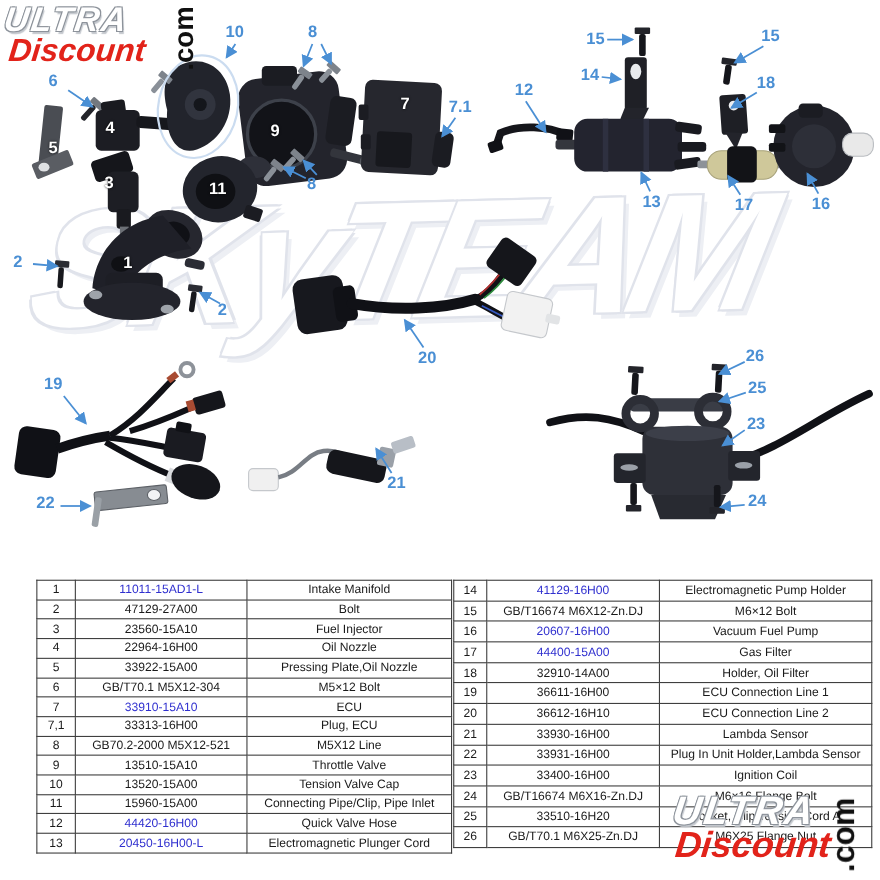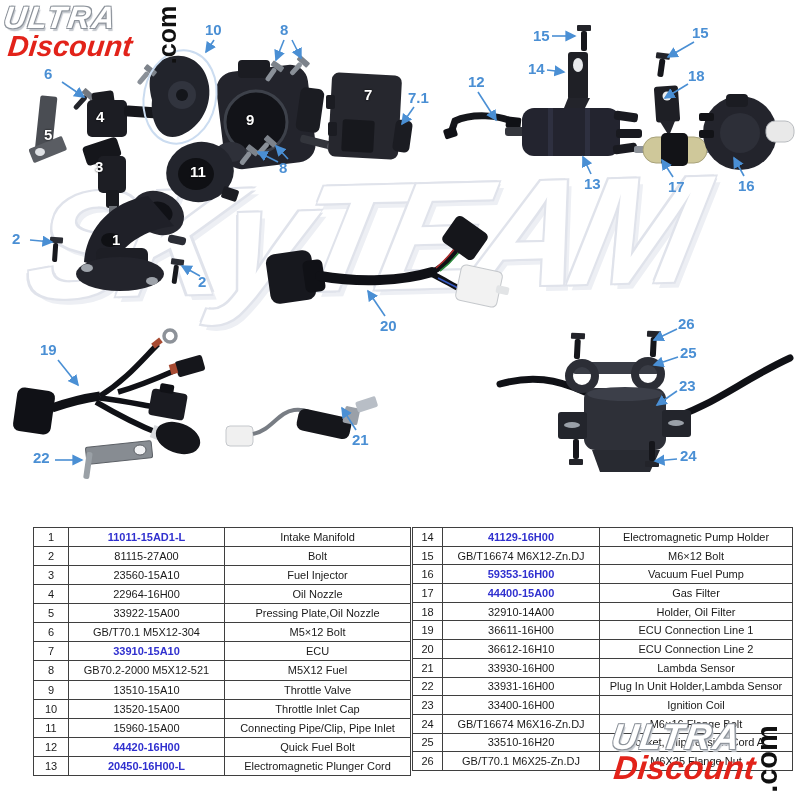--- a/index.html
+++ b/index.html
@@ -43,21 +43,21 @@
   .partnum{position:absolute;color:#fff;font-weight:bold;font-size:15px;line-height:16px;
            text-shadow:0 0 2px #000;}
 
   
   table.parts{position:absolute;border-collapse:collapse;table-layout:fixed;z-index:2;
     font-size:11px;color:#1a1a1a;}
   table.parts td{border:1px solid #3f3f3f;text-align:center;padding:0;overflow:hidden;
     white-space:nowrap;}
   #left-table{left:33px;top:527px;width:377px;height:249px;}
   #right-table{left:412px;top:527px;width:380px;height:244px;}
-  td.code-link{color:#3030cf;font-weight:bold;}
+  td.code-link{color:#3030cf;}
 </style>
 </head>
 <body>
 
 <div id="skyteam-watermark">SKyTEAM</div>
 
 <div class="logo" id="logo-top-left">
   <span class="outline-text">ULTRA</span>
   <span class="discount-text" style="color:#e2231a">Discount</span>
   <span class="com-vert">.com</span>
@@ -383,21 +383,21 @@
       <col style="width:186px">
     </colgroup>
   <tbody>
       <tr>
         <td>1</td>
         <td class="code-link">11011-15AD1-L</td>
         <td>Intake Manifold</td>
       </tr>
       <tr>
         <td>2</td>
-        <td>81115-27A00</td>
+        <td>47129-27A00</td>
         <td>Bolt</td>
       </tr>
       <tr>
         <td>3</td>
         <td>23560-15A10</td>
         <td>Fuel Injector</td>
       </tr>
       <tr>
         <td>4</td>
         <td>22964-16H00</td>
@@ -412,43 +412,48 @@
         <td>6</td>
         <td>GB/T70.1 M5X12-304</td>
         <td>M5×12 Bolt</td>
       </tr>
       <tr>
         <td>7</td>
         <td class="code-link">33910-15A10</td>
         <td>ECU</td>
       </tr>
       <tr>
+        <td>7,1</td>
+        <td>33313-16H00</td>
+        <td>Plug, ECU</td>
+      </tr>
+      <tr>
         <td>8</td>
         <td>GB70.2-2000 M5X12-521</td>
-        <td>M5X12 Fuel</td>
+        <td>M5X12 Line</td>
       </tr>
       <tr>
         <td>9</td>
         <td>13510-15A10</td>
         <td>Throttle Valve</td>
       </tr>
       <tr>
         <td>10</td>
         <td>13520-15A00</td>
-        <td>Throttle Inlet Cap</td>
+        <td>Tension Valve Cap</td>
       </tr>
       <tr>
         <td>11</td>
         <td>15960-15A00</td>
         <td>Connecting Pipe/Clip, Pipe Inlet</td>
       </tr>
       <tr>
         <td>12</td>
         <td class="code-link">44420-16H00</td>
-        <td>Quick Fuel Bolt</td>
+        <td>Quick Valve Hose</td>
       </tr>
       <tr>
         <td>13</td>
         <td class="code-link">20450-16H00-L</td>
         <td>Electromagnetic Plunger Cord</td>
       </tr>
     </tbody>
 </table>
 <table class="parts" id="right-table">
   <colgroup>
@@ -462,21 +467,21 @@
         <td class="code-link">41129-16H00</td>
         <td>Electromagnetic Pump Holder</td>
       </tr>
       <tr>
         <td>15</td>
         <td>GB/T16674 M6X12-Zn.DJ</td>
         <td>M6×12 Bolt</td>
       </tr>
       <tr>
         <td>16</td>
-        <td class="code-link">59353-16H00</td>
+        <td class="code-link">20607-16H00</td>
         <td>Vacuum Fuel Pump</td>
       </tr>
       <tr>
         <td>17</td>
         <td class="code-link">44400-15A00</td>
         <td>Gas Filter</td>
       </tr>
       <tr>
         <td>18</td>
         <td>32910-14A00</td>

